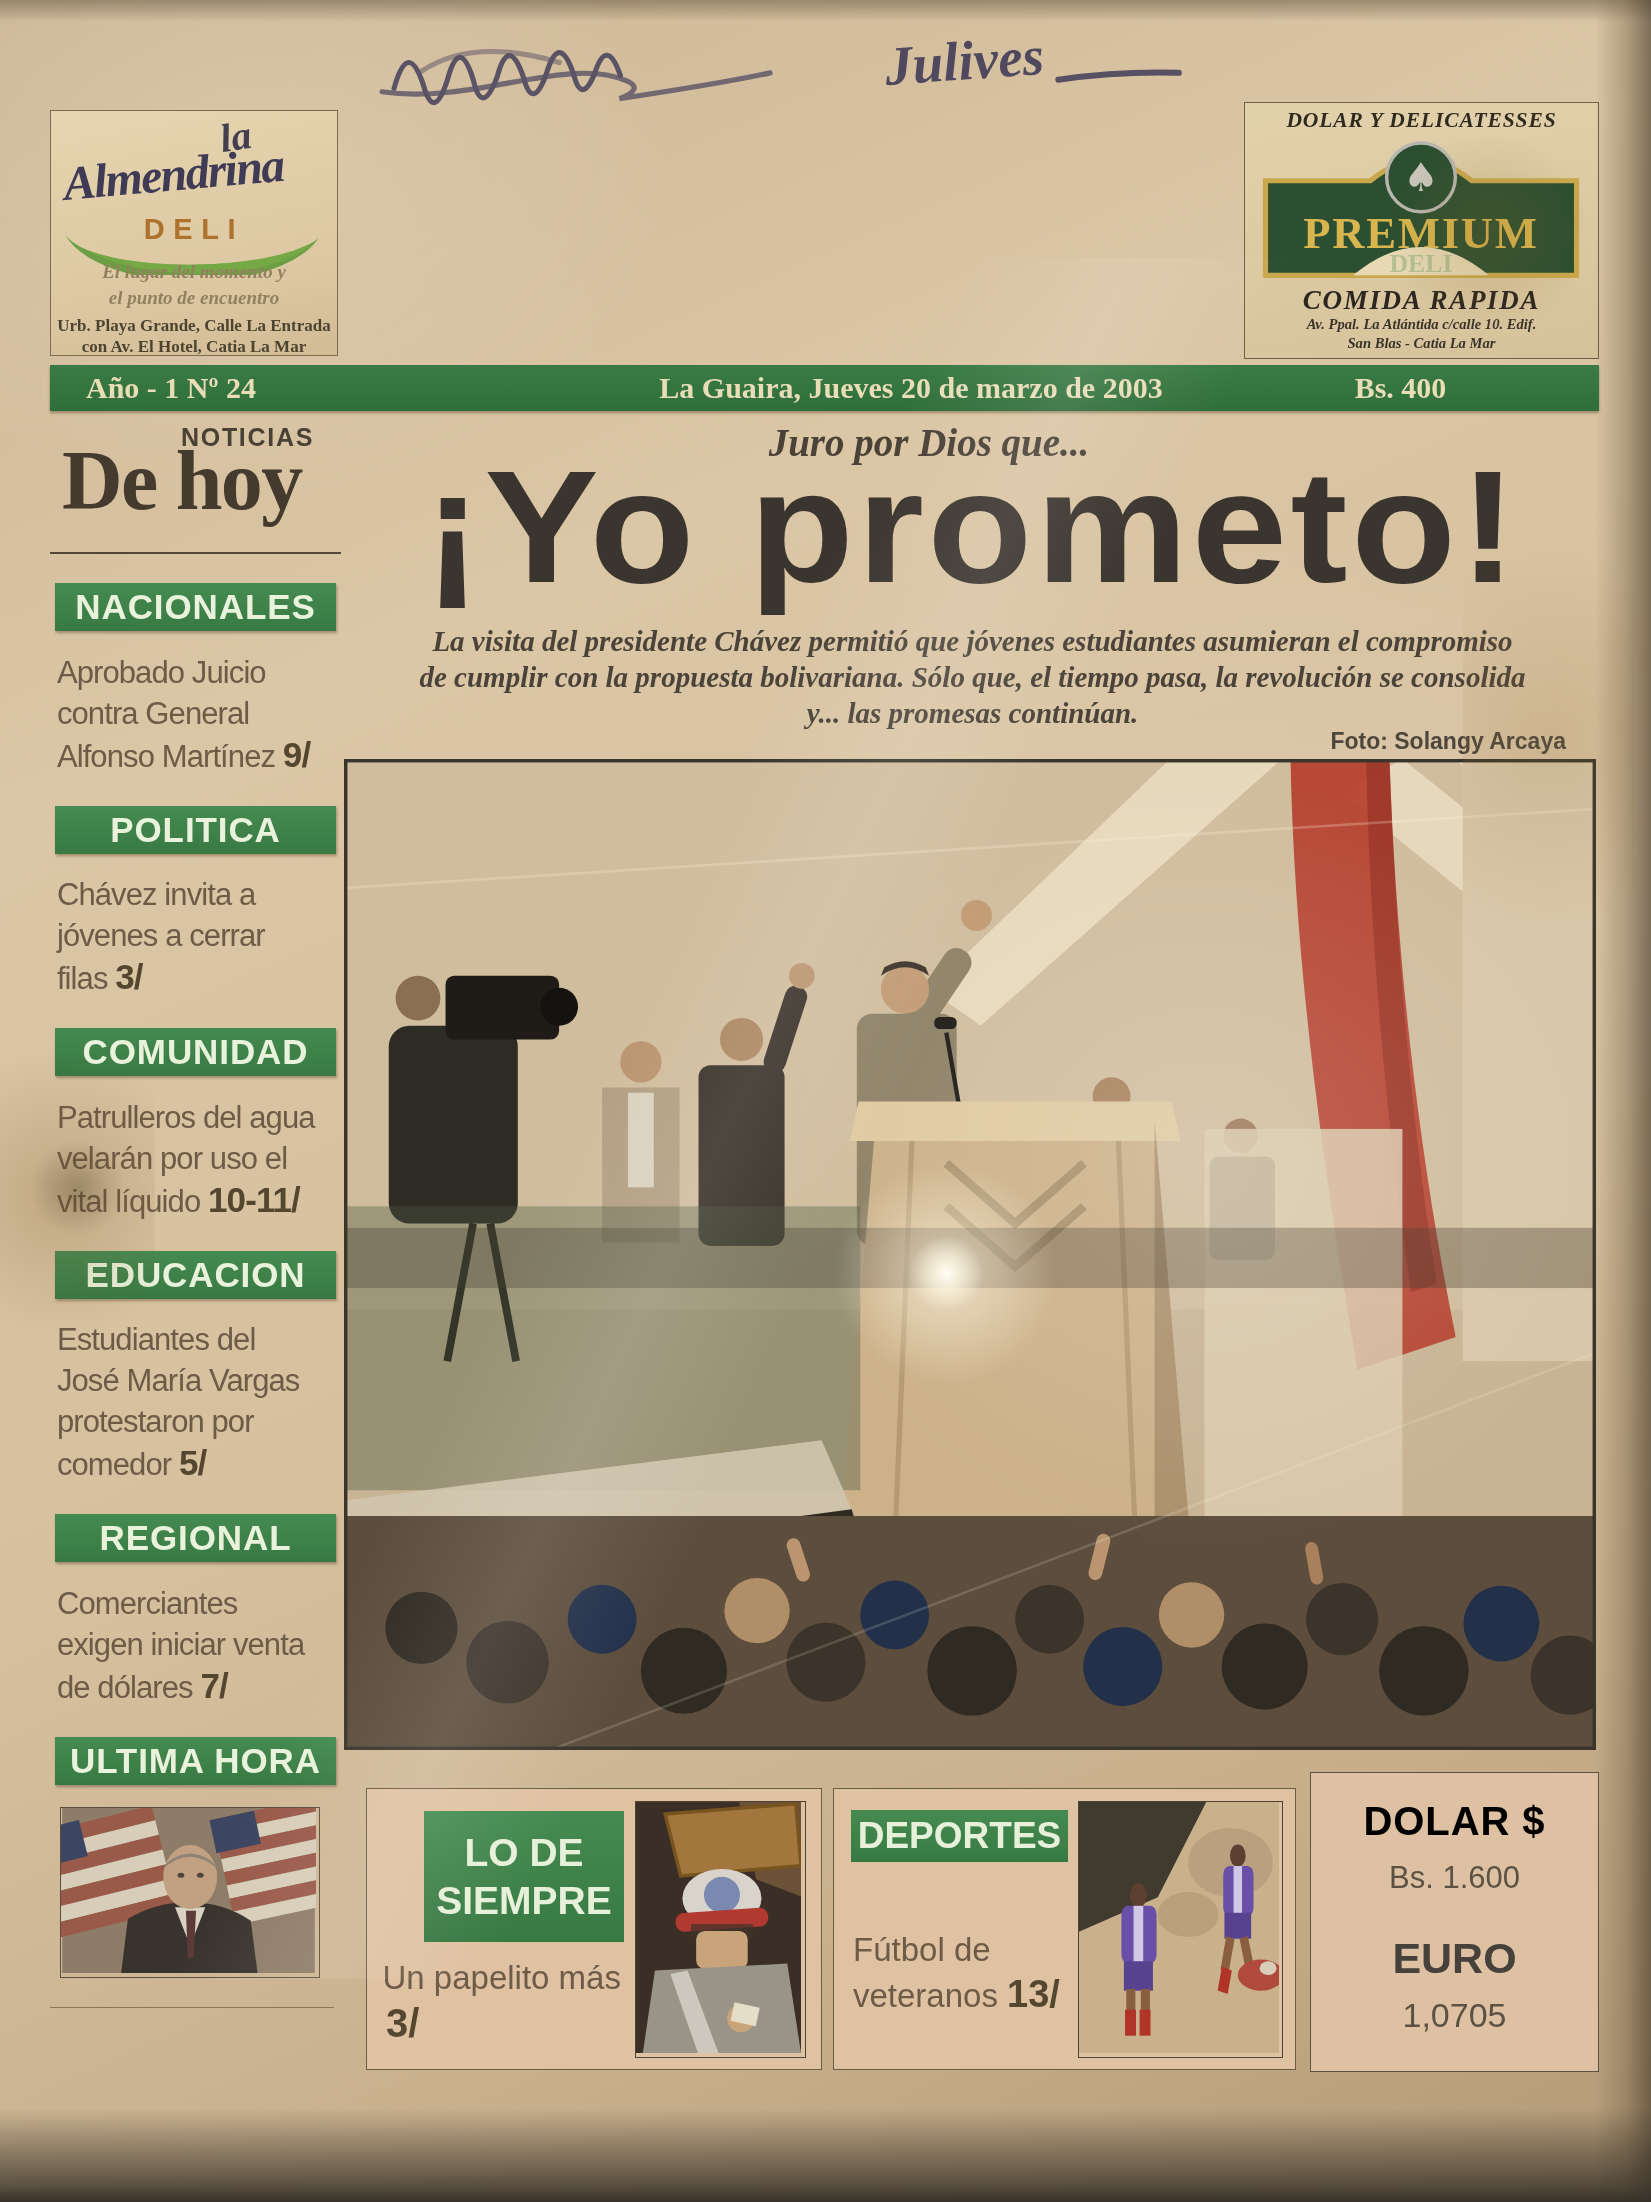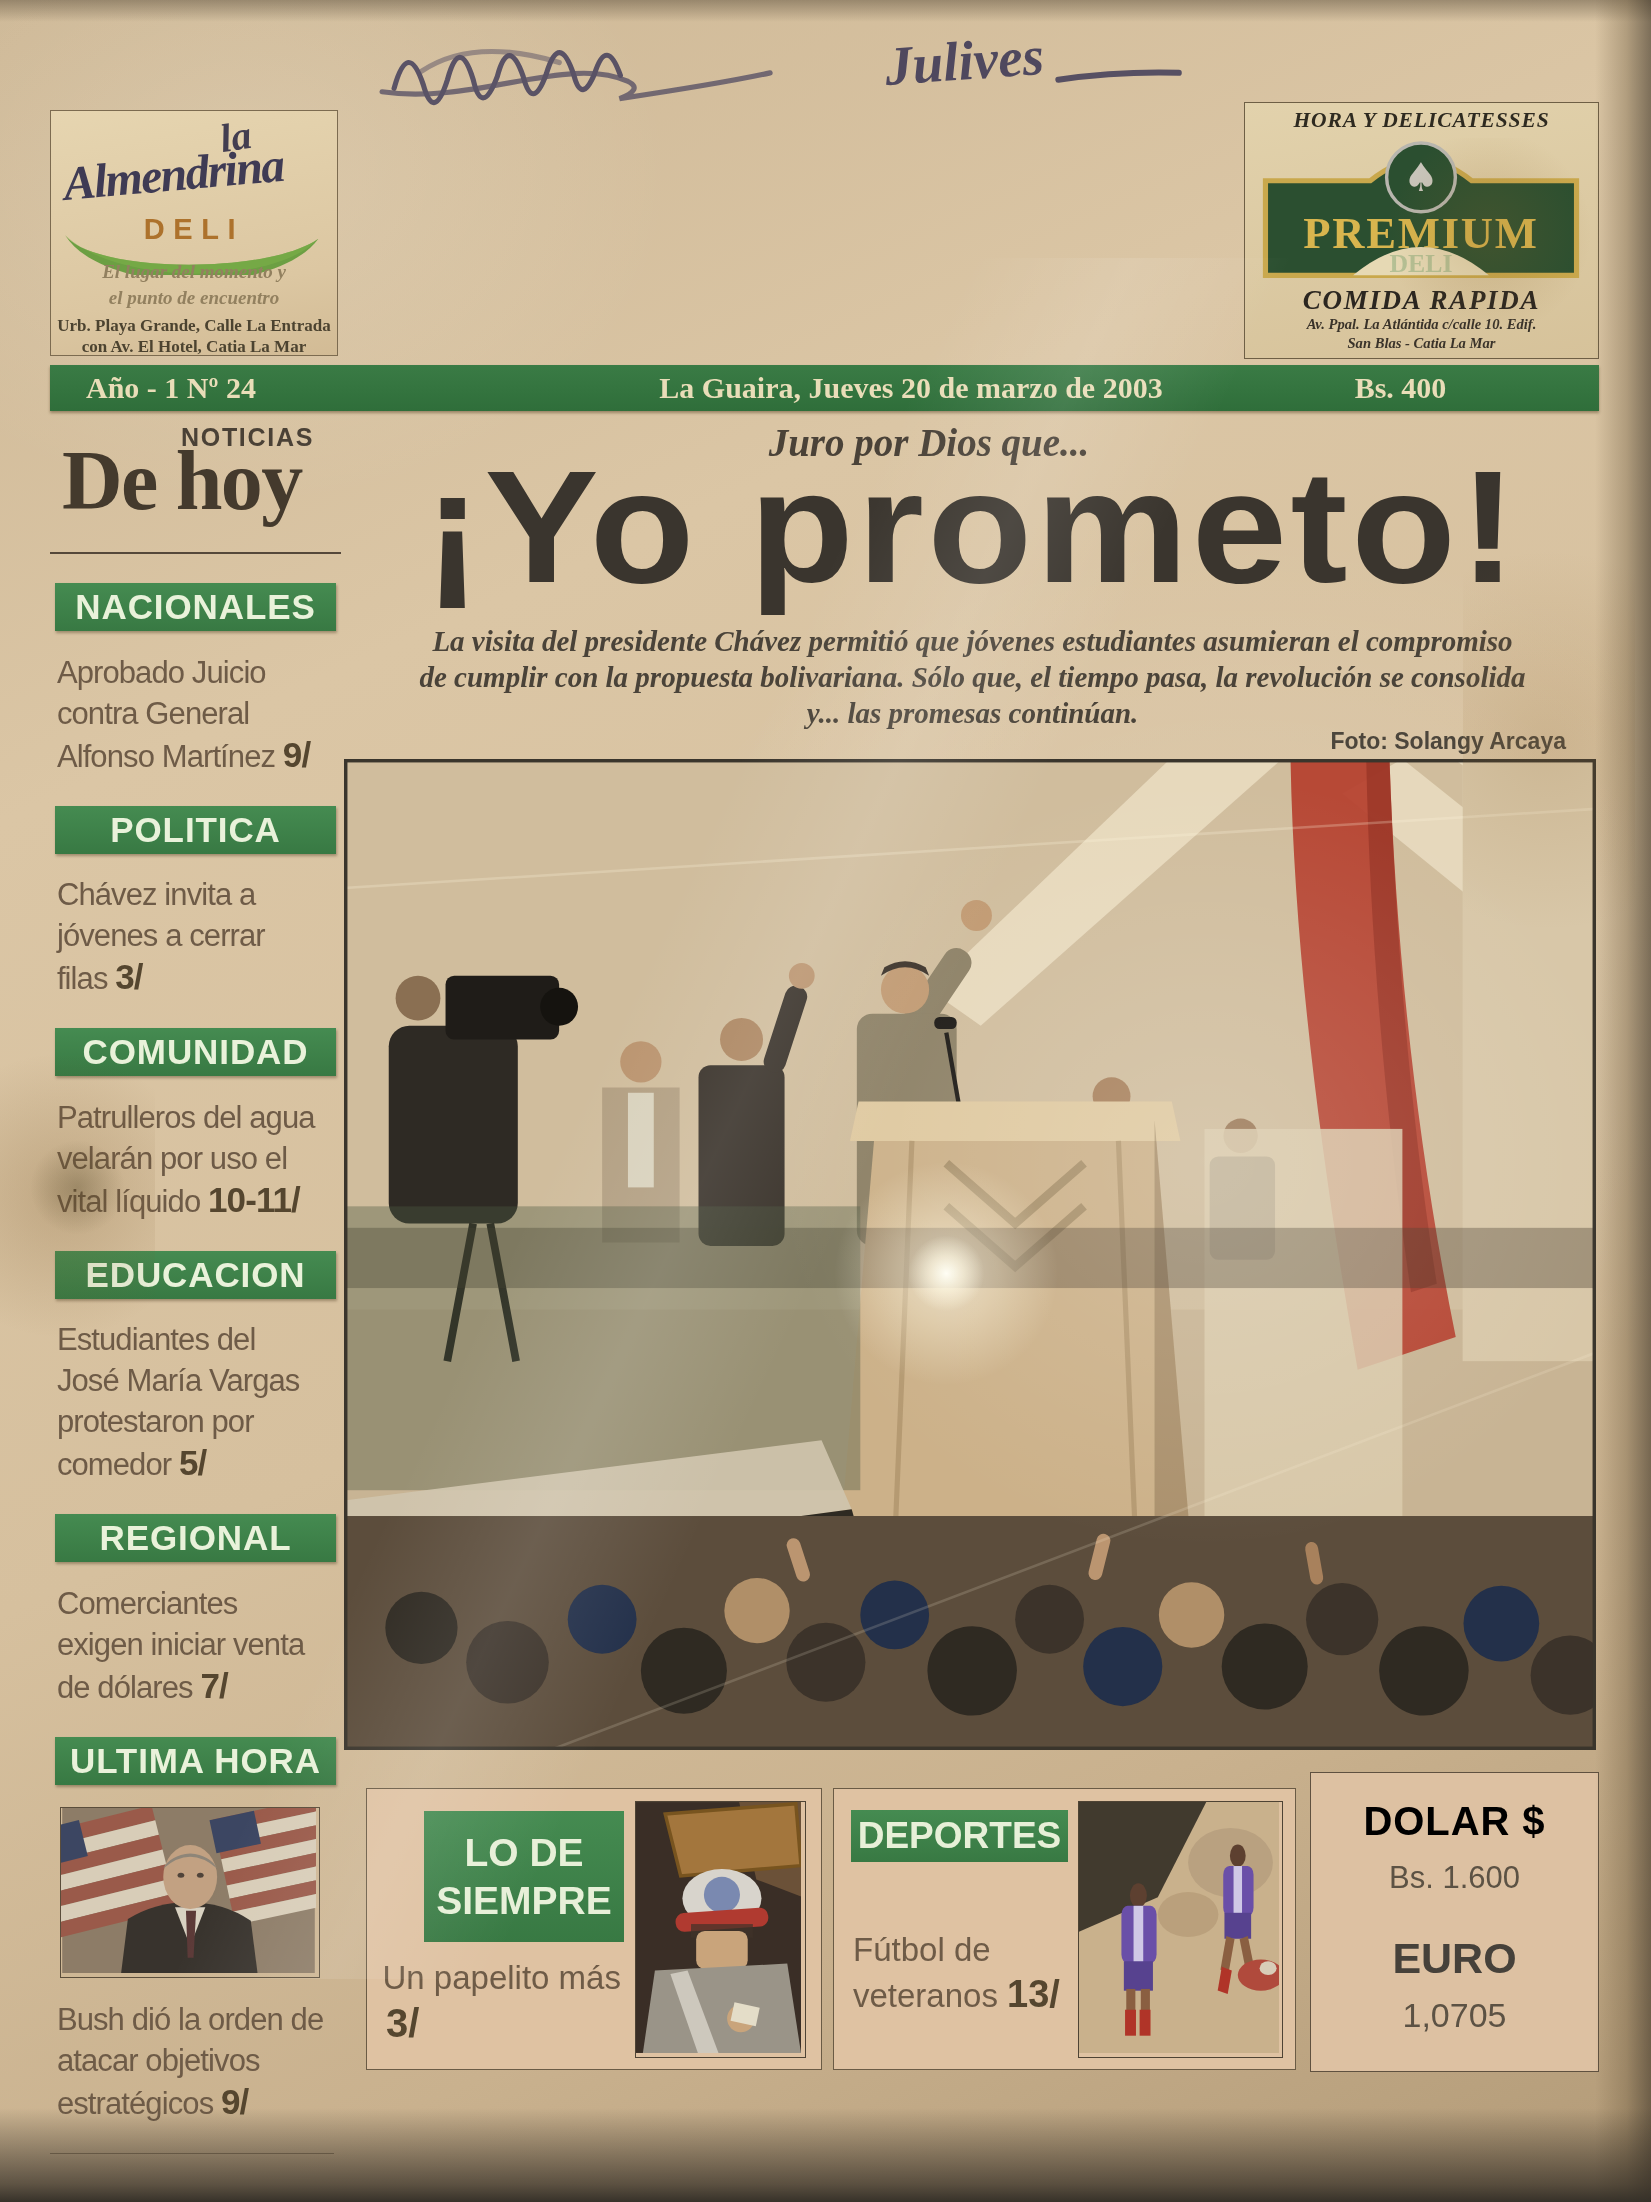--- a/index.html
+++ b/index.html
@@ -126,21 +126,21 @@
       <div>el punto de encuentro</div>
     </div>
     <div class="addr">
       <div>Urb. Playa Grande, Calle La Entrada</div>
       <div>con Av. El Hotel, Catia La Mar</div>
     </div>
   </div>
 
 
   <div class="abs ad-right">
-    <div class="top">HORA Y DELICATESSES</div>
+    <div class="top">DOLAR Y DELICATESSES</div>
     <svg class="shield" width="342" height="148" viewBox="0 0 398 172">
       <path d="M18,52 L140,52 Q199,4 258,52 L380,52 L380,162 L18,162 Z" fill="#2b4f30" stroke="#c9a84c" stroke-width="6"></path>
       <circle cx="199" cy="48" r="40" fill="#2b4f30" stroke="#b8b6ae" stroke-width="4"></circle>
       <text x="199" y="64" text-anchor="middle" font-size="46" fill="#c9c6bc" font-family="DejaVu Sans, sans-serif">♠</text>
       <text x="199" y="130" text-anchor="middle" font-family="Liberation Serif, serif" font-weight="bold" font-size="52" fill="#d8b54e" letter-spacing="2">PREMIUM</text>
       <path d="M120,162 Q199,96 278,162 Z" fill="#e6d9b4"></path>
       <text x="199" y="158" text-anchor="middle" font-family="Liberation Serif, serif" font-weight="bold" font-size="30" fill="#a9bb8e" opacity="0.8">DELI</text>
     </svg>
     <div class="sub">COMIDA RAPIDA</div>
     <div class="addr">
@@ -203,21 +203,20 @@
         </g>
         <path d="M70,196 L78,132 Q110,112 150,112 Q192,112 224,134 L232,196 Z" fill="#38332d"></path>
         <polygon points="134,118 170,118 152,164" fill="#d9d2c2"></polygon>
         <polygon points="147,122 159,122 156,178 149,178" fill="#5c3a38"></polygon>
         <ellipse cx="152" cy="82" rx="32" ry="38" fill="#c2a182"></ellipse>
         <path d="M120,72 Q152,44 184,72 Q176,56 152,54 Q128,56 120,72 Z" fill="#8e8578"></path>
         <ellipse cx="141" cy="80" rx="4" ry="3" fill="#50443a"></ellipse>
           <ellipse cx="164" cy="80" rx="4" ry="3" fill="#50443a"></ellipse>
       </svg>
     </div>
-    <div class="blurb" style="width:275px"><span>Bush dió la orden de atacar objetivos estratégicos  </span><span class="pg">9/</span></div>
     <div class="endrule"></div>
   </div>
 
   <div class="abs kicker">Juro por Dios que...</div>
   <div class="abs headline">¡Yo prometo!</div>
   <div class="abs deck">
     <div>La visita del presidente Chávez  permitió que jóvenes estudiantes asumieran el compromiso</div>
     <div>de cumplir con la propuesta bolivariana. Sólo que, el tiempo pasa, la revolución se consolida</div>
     <div>y... las promesas continúan.</div>
   </div>

